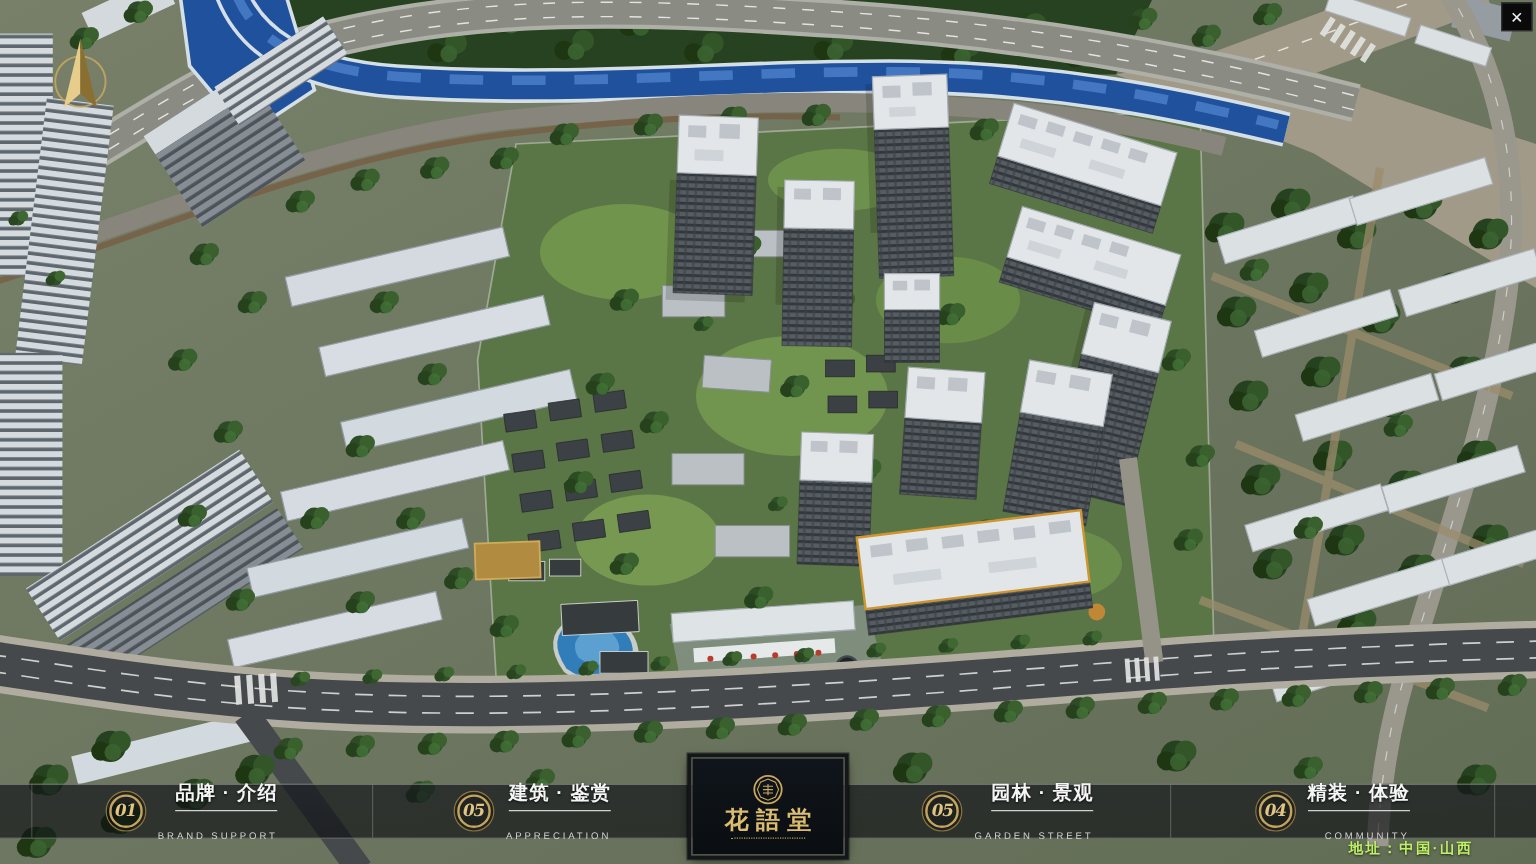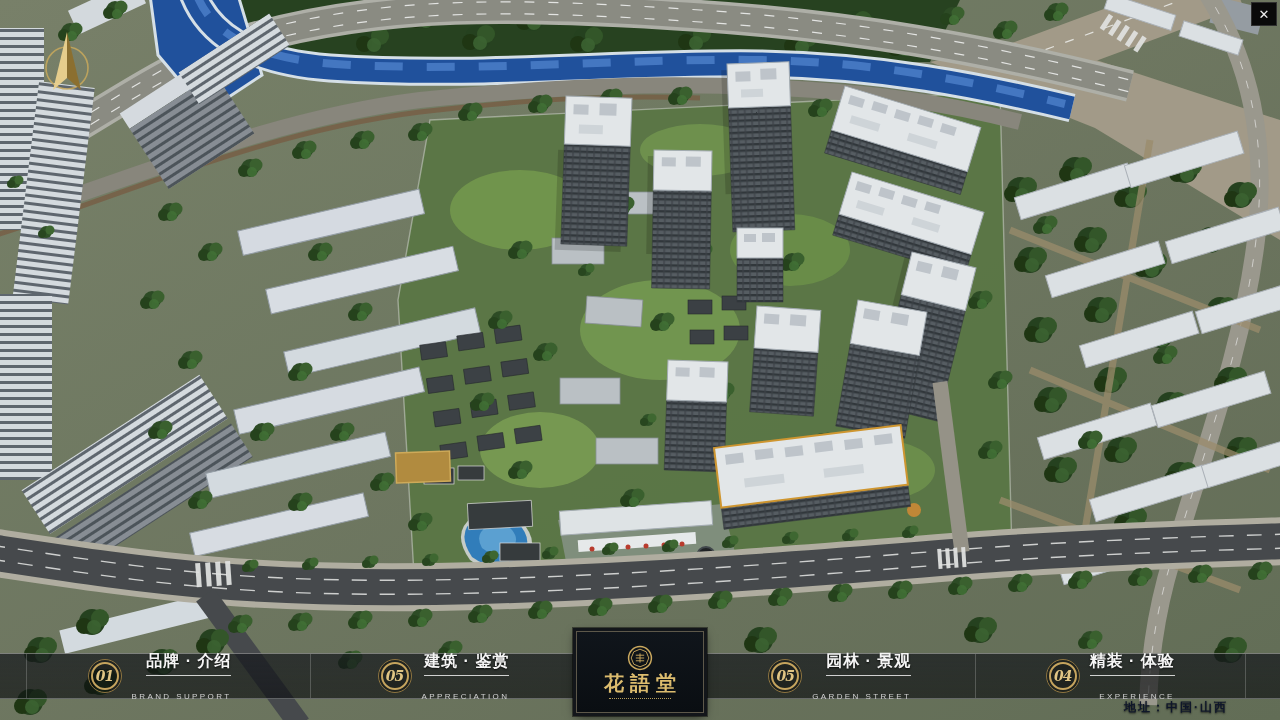--- a/index.html
+++ b/index.html
@@ -39,21 +39,21 @@
       border:1px solid #5d584a;outline:3px solid #13161a;
       box-shadow:0 0 0 4px rgba(0,0,0,.45),0 3px 10px rgba(0,0,0,.7);
       display:flex;flex-direction:column;align-items:center;justify-content:center;
       gap:2px;cursor:pointer;}
   .logo-name{font-family:"DejaVu Serif",serif;font-size:20px;font-weight:700;
       color:#dcbc6e;letter-spacing:6px;text-indent:6px;line-height:1;}
   .logo-sub{width:62px;height:0;border-top:1px dotted rgba(214,183,106,.85);margin-top:3px;}
 
   
   .address{position:absolute;right:52px;top:699px;font-size:12px;font-weight:700;
-      color:#0f172a;letter-spacing:2px;z-index:6;text-shadow:0 1px 2px rgba(0,0,0,.7);}
+      color:#bef264;letter-spacing:2px;z-index:6;text-shadow:0 1px 2px rgba(0,0,0,.7);}
   .close{position:absolute;top:2px;right:3px;width:26px;height:24px;
       background:#0a0a0a;border:1px solid #303030;color:#ededed;font-size:13px;
       line-height:1;display:flex;align-items:center;justify-content:center;
       cursor:pointer;padding:0;z-index:7;}
   .compass{position:absolute;left:36px;top:28px;width:62px;height:74px;z-index:6;opacity:.95;}
 </style>
 </head>
 <body>
 
 <div class="stage">
@@ -576,20 +576,20 @@
             <div class="cn">园林 · 景观</div>
           <div class="en">GARDEN STREET</div>
           </div>
       </div>
       <div class="nav-item">
         <div class="badge">
             <span>04</span>
           </div>
         <div class="nav-text">
             <div class="cn">精装 · 体验</div>
-          <div class="en">EXPERIENCE</div>
+          <div class="en">COMMUNITY</div>
           </div>
       </div>
     </div>
   </div>
 
   <div class="address">地址：中国·山西</div>
 </div>
 
 </body></html>

